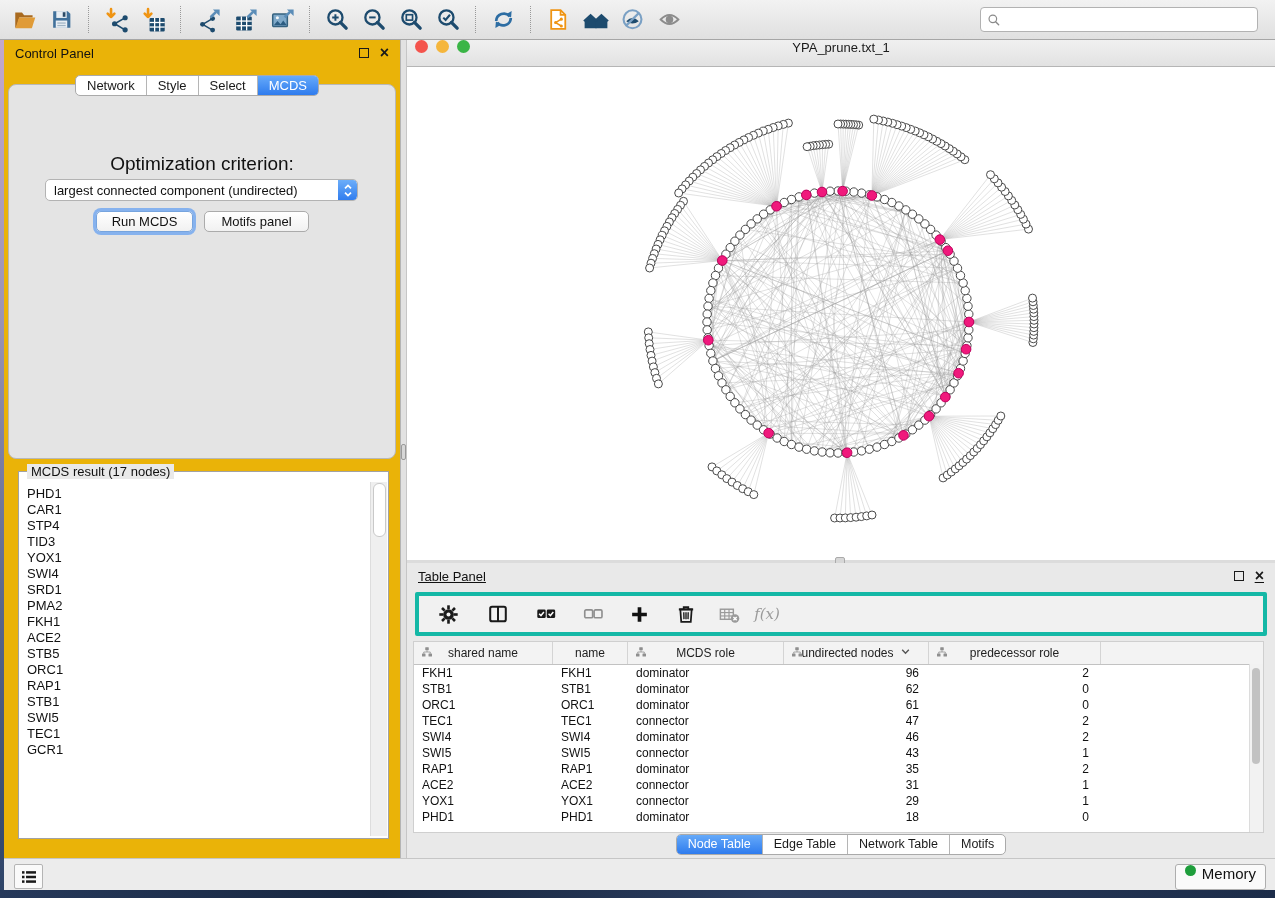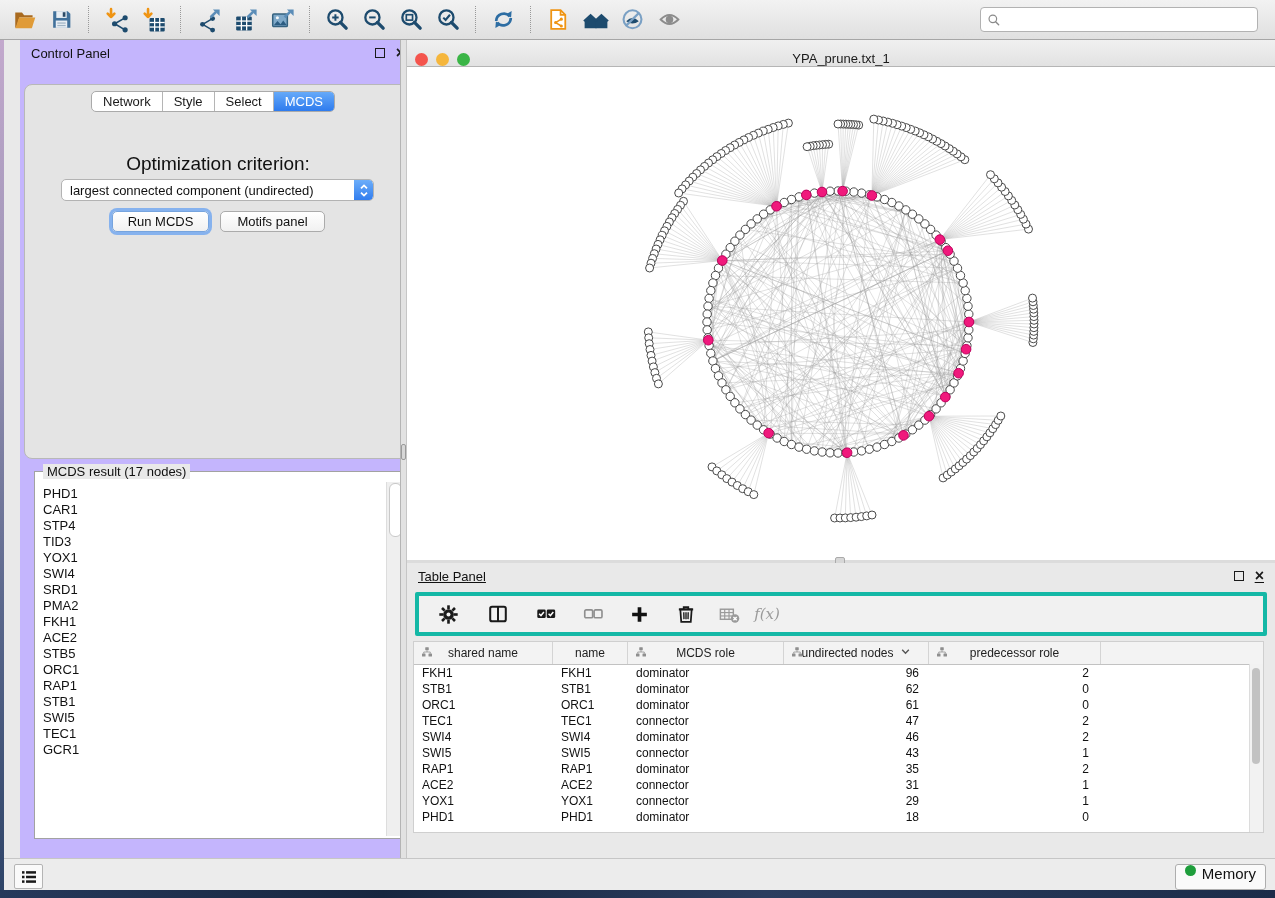--- a/index.html
+++ b/index.html
@@ -13,31 +13,31 @@
   .tbtn{width:37px;height:32px;display:flex;align-items:center;justify-content:center;border-radius:4px;}
   .tsep{width:1px;height:27px;border-left:1px dotted #999;margin:0 8px;}
   #searchbox{margin-left:auto;margin-right:17px;width:278px;height:25px;background:#fff;
              border:1px solid #b2b2b2;border-radius:4px;display:flex;align-items:center;padding:0 6px;box-sizing:border-box;}
   #searchbox input{border:none;outline:none;flex:1;font-size:12px;font-family:"Liberation Sans",sans-serif;background:transparent;}
   
   #wall-left{left:0;top:40px;width:4px;height:850px;background:linear-gradient(#c3a9cd,#9a93b4,#5a678c,#2e4468);}
   #wall-bottom{left:0;top:890px;width:1275px;height:8px;
                background:linear-gradient(90deg,#26395b,#17263f 30%,#2b3d5f 60%,#1c2c49);}
   
-  #control-panel{left:20px;top:40px;width:396px;height:818px;background:#c4b5fd;}
+  #control-panel{left:4px;top:40px;width:396px;height:818px;background:#eab308;}
   .panel-header{height:26px;display:flex;align-items:center;padding:0 11px;font-size:13px;}
   .win-btns{margin-left:auto;display:flex;gap:11px;align-items:center;}
   .float-ico{width:8px;height:8px;border:1.5px solid #1a1a1a;display:inline-block;}
   .close-ico{font-size:16px;font-weight:bold;line-height:12px;color:#1a1a1a;}
   .seg{display:inline-flex;background:#fff;border:1px solid #aaa;border-radius:5px;height:19px;}
   .seg .tab{padding:0 11px;font-size:13px;line-height:19px;border-right:1px solid #b5b5b5;color:#1a1a1a;white-space:nowrap;}
   .seg .tab:last-child{border-right:none;border-radius:0 4px 4px 0;}
   .seg .tab:first-child{border-radius:4px 0 0 4px;}
   .seg .tab.active{background:linear-gradient(#66aaf9,#2e7bee);color:#fff;}
-  #cp-tabs{left:71px;top:35px;z-index:3;margin-top:16px;}
+  #cp-tabs{left:71px;top:35px;z-index:3;}
   #cp-content{left:4px;top:44px;width:386px;height:373px;border:1px solid #b8b8b8;border-radius:8px;background:#e4e4e4;}
   #opt-label{top:68px;width:100%;text-align:center;font-size:19px;}
   #criterion{left:36px;top:94px;width:313px;height:22px;background:#fff;border:1px solid #b3b3b3;border-radius:5px;
              font-size:13px;line-height:22px;padding-left:8px;box-sizing:border-box;white-space:nowrap;overflow:hidden;}
   #criterion-step{position:absolute;right:0;top:-1px;width:19px;height:22px;border-radius:0 5px 5px 0;
                   background:linear-gradient(#6fb0fa,#2e7bee);display:flex;align-items:center;justify-content:center;}
   .btn{height:21px;background:linear-gradient(#ffffff,#f1f1f1);border:1px solid #ababab;border-radius:5px;
        font-size:13px;display:flex;align-items:center;justify-content:center;box-sizing:border-box;}
   #run-btn{left:87px;top:126px;width:97px;box-shadow:0 0 0 3px rgba(110,165,240,.8);border-color:#76a4de;}
   #closepanel-btn{left:195px;top:126px;width:105px;}
@@ -47,21 +47,21 @@
   #mcds-scroll{position:absolute;right:1px;top:10px;width:16px;bottom:2px;background:#efefef;border-left:1px solid #ddd;}
   #mcds-thumb{position:absolute;left:2px;top:1px;width:11px;height:52px;background:#fff;border:1px solid #c9c9c9;border-radius:6px;}
   
   #vsplit{left:400px;top:40px;width:7px;height:818px;background:#e2e2e2;border-left:1px solid #b4b4b4;border-right:1px solid #c6c6c6;box-sizing:border-box;}
   #vsplit-handle{position:absolute;left:0px;top:404px;width:5px;height:16px;background:#d7d7d7;border:1px solid #9a9a9a;border-radius:2px;box-sizing:border-box;}
   #hsplit{left:407px;top:560px;width:868px;height:3px;background:#dcdcdc;}
   #hsplit-handle{position:absolute;left:428px;top:-3px;width:10px;height:8px;background:#d7d7d7;border:1px solid #aaa;border-radius:2px;box-sizing:border-box;}
   
   #network-window{left:407px;top:40px;width:868px;height:520px;}
   #net-titlebar{height:27px;background:linear-gradient(#f0f0f0,#e2e2e2);border-bottom:1px solid #b5b5b5;
-                display:flex;align-items:flex-end;position:relative;box-sizing:border-box;}
+                display:flex;align-items:flex-start;position:relative;box-sizing:border-box;}
   .light{width:13px;height:13px;border-radius:50%;margin-left:8px;}
   #net-title{position:absolute;left:0;right:0;text-align:center;font-size:13px;color:#1a1a1a;}
   #net-canvas{height:493px;background:#fff;}
   
   #table-panel{left:407px;top:563px;width:868px;height:295px;background:#e9e9e9;text-decoration:underline;}
   #tp-toolbar{position:absolute;left:8px;top:29px;width:852px;height:44px;background:#f1f1f1;border:4px solid #14b8a6;
               border-radius:2px;display:flex;align-items:center;box-sizing:border-box;}
   .tpbtn{width:30px;height:30px;display:flex;align-items:center;justify-content:center;}
   #node-table{position:absolute;left:6px;top:78px;width:851px;height:192px;background:#fff;border:1px solid #cfcfcf;box-sizing:border-box;}
   #thead{display:flex;height:22px;background:#f3f3f3;border-bottom:1px solid #c2c2c2;}
@@ -1258,20 +1258,28 @@
           <div class="c1">PHD1</div>
           <div class="c2">dominator</div>
           <div class="c3">18</div>
           <div class="c4">0</div>
         </div>
       </div>
     <div id="tscroll">
         <div id="tthumb"></div>
       </div>
   </div>
+  <div id="tp-tabs">
+      <div class="seg" id="tp-seg">
+        <div class="tab active">Node Table</div>
+        <div class="tab">Edge Table</div>
+        <div class="tab">Network Table</div>
+        <div class="tab">Motifs</div>
+      </div>
+    </div>
 </div>
 
 <div id="statusbar" class="abs">
   <div id="list-btn">
     <svg width="16" height="14" viewBox="0 0 20 18">
         <g fill="#1a1a1a">
           <rect x="1" y="1.5" width="3.2" height="3.2"></rect>
           <rect x="1" y="7.4" width="3.2" height="3.2"></rect>
           <rect x="1" y="13.3" width="3.2" height="3.2"></rect>
           <rect x="6.2" y="1.5" width="12.8" height="3.2"></rect>

